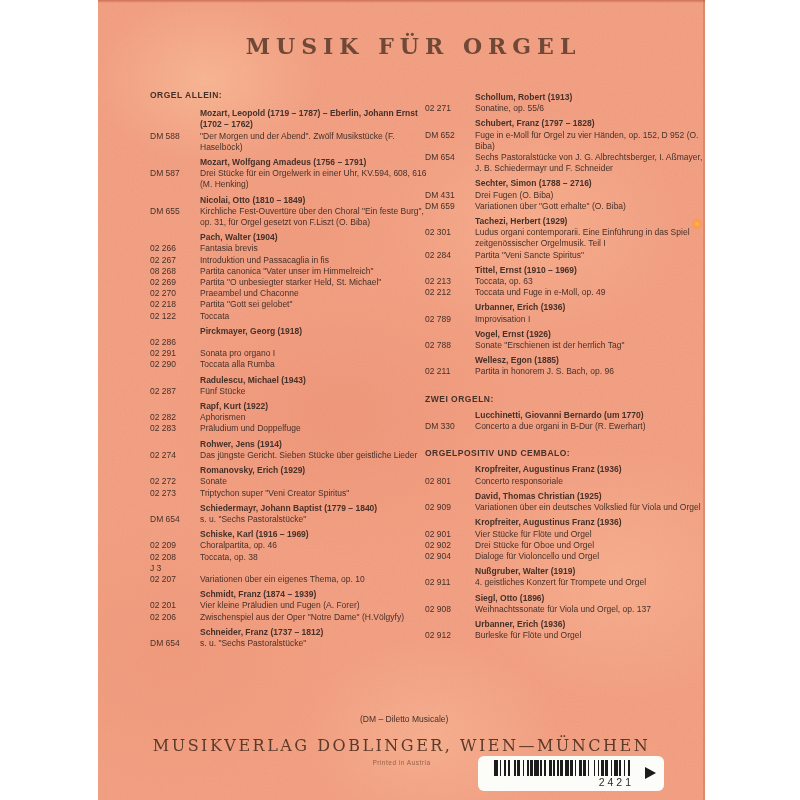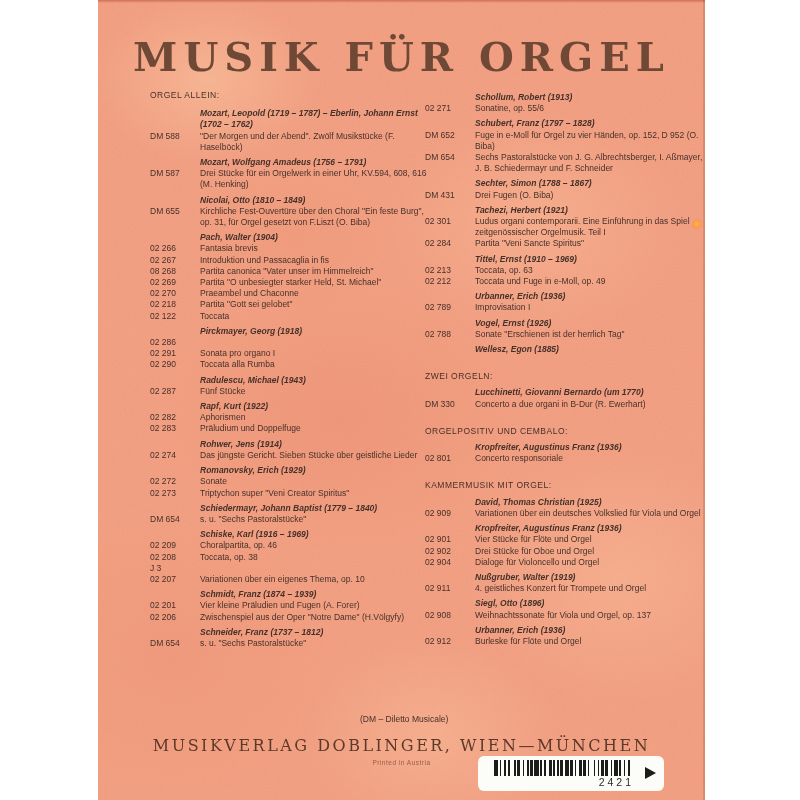--- a/index.html
+++ b/index.html
@@ -28,33 +28,33 @@
     content:"";position:absolute;top:0;right:0;bottom:0;width:2px;
     background:rgba(150,60,40,.22);z-index:5;
   }
   .noise{position:absolute;inset:0;width:100%;height:100%;opacity:.35;mix-blend-mode:multiply;pointer-events:none;z-index:1;}
   .smudge{
     position:absolute;left:594px;top:217px;width:10px;height:14px;border-radius:50%;
     background:radial-gradient(circle, #ffb546 0%, rgba(255,150,60,.65) 45%, rgba(255,150,60,0) 75%);
     z-index:3;
   }
   .title{
-    position:absolute;left:0;top:33px;width:100%;text-align:center;
-    font-family:"DejaVu Serif", serif;font-weight:bold;font-size:40px;letter-spacing:6px;
+    position:absolute;left:12px;top:33px;width:100%;text-align:center;
+    font-family:"DejaVu Serif", serif;font-weight:bold;font-size:22px;letter-spacing:6px;
     color:#6f4836;z-index:2;
   }
   .col{
     position:absolute;top:88px;width:280px;font-size:8.5px;line-height:11.2px;color:#46312a;z-index:2;
   }
   .col.left{left:52px;}
   .col.right{left:327px;}
   .row{margin:0;}
-  .row.section{font-weight:normal;letter-spacing:.5px;margin:16px 0 5px 0;}
+  .row.section{font-weight:bold;letter-spacing:.5px;margin:16px 0 5px 0;}
   .row.section:first-child{margin-top:2px;margin-bottom:7px;}
-  .row.composer{font-weight:bold;margin:4px 0 0 50px;font-style:italic;}
+  .row.composer{font-weight:bold;margin:4px 0 0 50px;}
   .row.work{display:flex;}
   .row.work .num{flex:0 0 50px;width:50px;}
   .row.work .txt{flex:1;}
   .dm-note{position:absolute;left:262px;top:714px;font-size:8.5px;color:#46312a;z-index:2;}
   .publisher{
     position:absolute;left:0;top:736px;width:100%;text-align:center;
     font-family:"DejaVu Serif", serif;font-size:16px;letter-spacing:2.5px;color:#5c3a2a;z-index:2;
   }
   .printed{
     position:absolute;left:0;top:759px;width:100%;text-align:center;
@@ -225,26 +225,30 @@
       </div>
       <div class="row composer">Schubert, Franz (1797 – 1828)</div>
       <div class="row work">
         <span class="num">DM 652</span>
         <span class="txt">Fuge in e-Moll für Orgel zu vier Händen, op. 152, D 952 (O. Biba)</span>
       </div>
       <div class="row work">
         <span class="num">DM 654</span>
         <span class="txt">Sechs Pastoralstücke von J. G. Albrechtsberger, I. Aßmayer, J. B. Schiedermayr und F. Schneider</span>
       </div>
-      <div class="row composer">Sechter, Simon (1788 – 1867)</div>
+      <div class="row composer">Sechter, Simon (1788 – 2716)</div>
       <div class="row work">
         <span class="num">DM 431</span>
         <span class="txt">Drei Fugen (O. Biba)</span>
       </div>
-      <div class="row composer">Tachezi, Herbert (1921)</div>
+      <div class="row work">
+        <span class="num">DM 659</span>
+        <span class="txt">Variationen über "Gott erhalte" (O. Biba)</span>
+      </div>
+      <div class="row composer">Tachezi, Herbert (1929)</div>
       <div class="row work">
         <span class="num">02 301</span>
         <span class="txt">Ludus organi contemporarii. Eine Einführung in das Spiel zeitgenössischer Orgelmusik. Teil I</span>
       </div>
       <div class="row work">
         <span class="num">02 284</span>
         <span class="txt">Partita "Veni Sancte Spiritus"</span>
       </div>
       <div class="row composer">Tittel, Ernst (1910 – 1969)</div>
       <div class="row work">
@@ -259,33 +263,36 @@
       <div class="row work">
         <span class="num">02 789</span>
         <span class="txt">Improvisation I</span>
       </div>
       <div class="row composer">Vogel, Ernst (1926)</div>
       <div class="row work">
         <span class="num">02 788</span>
         <span class="txt">Sonate "Erschienen ist der herrlich Tag"</span>
       </div>
       <div class="row composer">Wellesz, Egon (1885)</div>
+      <div class="row work">
+        <span class="num">02 211</span>
+        <span class="txt">Partita in honorem J. S. Bach, op. 96</span>
+      </div>
       <div class="row section">ZWEI ORGELN:</div>
       <div class="row composer">Lucchinetti, Giovanni Bernardo (um 1770)</div>
       <div class="row work">
         <span class="num">DM 330</span>
         <span class="txt">Concerto a due organi in B-Dur (R. Ewerhart)</span>
       </div>
       <div class="row section">ORGELPOSITIV UND CEMBALO:</div>
       <div class="row composer">Kropfreiter, Augustinus Franz (1936)</div>
       <div class="row work">
         <span class="num">02 801</span>
         <span class="txt">Concerto responsoriale</span>
       </div>
-      <div class="row section">KAMMERMUSIK MIT ORGEL:</div>
       <div class="row composer">David, Thomas Christian (1925)</div>
       <div class="row work">
         <span class="num">02 909</span>
         <span class="txt">Variationen über ein deutsches Volkslied für Viola und Orgel</span>
       </div>
       <div class="row composer">Kropfreiter, Augustinus Franz (1936)</div>
       <div class="row work">
         <span class="num">02 901</span>
         <span class="txt">Vier Stücke für Flöte und Orgel</span>
       </div>

